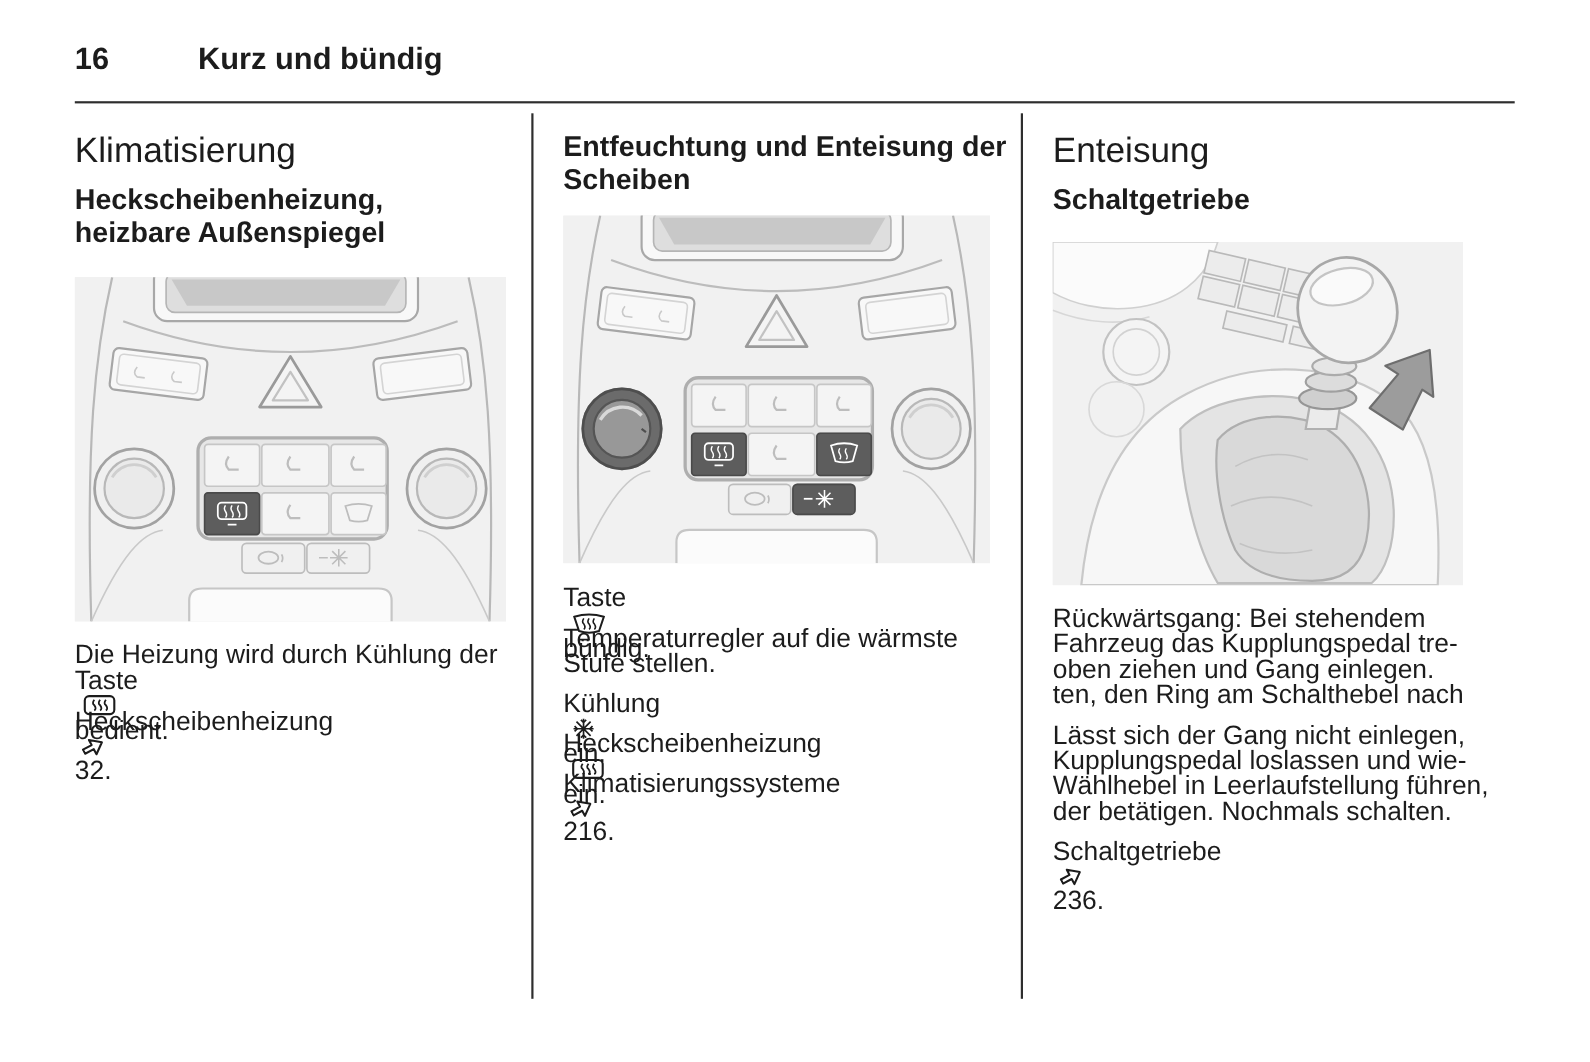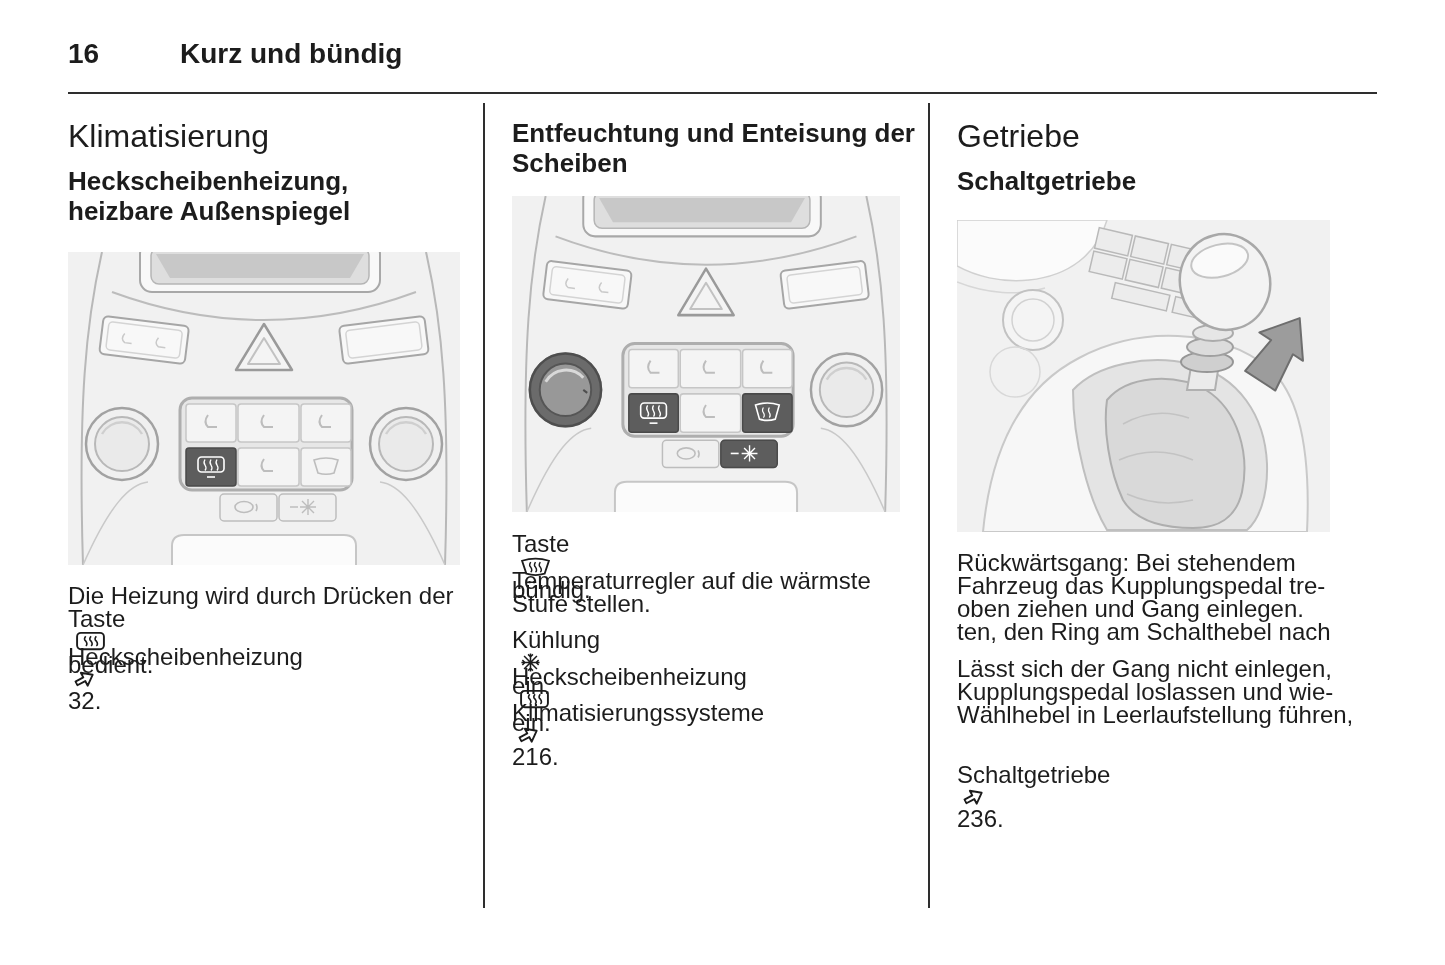--- a/index.html
+++ b/index.html
@@ -109,21 +109,21 @@
   <div class="abs h2" style="left:68px;top:166px">
     <div>Heckscheibenheizung,</div>
     <div>heizbare Außenspiegel</div>
   </div>
 
   <svg class="abs illus" style="left:68px;top:252px" width="392" height="313" viewBox="0 0 392 313" preserveAspectRatio="none">
     <use href="#console-base"></use>
   </svg>
 
   <div class="abs body-block" style="left:68px;top:584px">
-    <div class="bl">Die Heizung wird durch Drücken der</div>
+    <div class="bl">Die Heizung wird durch Kühlung der</div>
     <div class="bl">
       <span>Taste</span><svg class="inline-ic" width="31" height="23" viewBox="0 0 32 24">
           <rect x="2" y="3" width="28" height="17" rx="4" fill="none" stroke="#1c1c1c" stroke-width="2"></rect>
           <path d="M11,6.5 q-2.5,3.5 0,5 q2.5,3.5 0,5" stroke="#1c1c1c" stroke-width="1.7" fill="none"></path>
           <path d="M16.5,6.5 q-2.5,3.5 0,5 q2.5,3.5 0,5" stroke="#1c1c1c" stroke-width="1.7" fill="none"></path>
           <path d="M22,6.5 q-2.5,3.5 0,5 q2.5,3.5 0,5" stroke="#1c1c1c" stroke-width="1.7" fill="none"></path>
         </svg><span>bedient.</span>
     </div>
   </div>
 
@@ -203,21 +203,21 @@
   </div>
 
   <div class="abs body-block" style="left:512px;top:701px">
     <div class="bl">
       <span>Klimatisierungssysteme</span><svg class="ref-ic" width="21" height="21" viewBox="0 0 20 20">
           <polygon points="1,8.5 9.5,8.5 9.5,3.5 18.5,10.5 9.5,17.5 9.5,12.5 1,12.5" fill="none" stroke="#1c1c1c" stroke-width="1.8" stroke-linejoin="round"></polygon>
         </svg><span>216.</span>
     </div>
   </div>
 
-  <div class="abs h1" style="left:957px;top:118px">Getriebe</div>
+  <div class="abs h1" style="left:957px;top:118px">Enteisung</div>
   <div class="abs h2" style="left:957px;top:166px">Schaltgetriebe</div>
 
   <svg class="abs illus" style="left:957px;top:220px" width="373" height="312" viewBox="0 0 373 312" preserveAspectRatio="none">
     <rect width="373" height="312" fill="#f1f1f1"></rect>
 
     <path d="M0,0 H150 C140,34 112,56 72,60 C44,63 18,56 0,46 Z" fill="#fbfbfb" stroke="#d0d0d0" stroke-width="1.5"></path>
     <path d="M0,62 C30,74 62,76 88,68" stroke="#d7d7d7" stroke-width="1.5" fill="none"></path>
 
     <g transform="rotate(13 200 60)" stroke="#b9b9b9" stroke-width="1.5" fill="#ececec">
       <rect x="132" y="22" width="34" height="21"></rect>
@@ -261,20 +261,21 @@
     <div class="bl">Rückwärtsgang: Bei stehendem</div>
     <div class="bl">Fahrzeug das Kupplungspedal tre-</div>
     <div class="bl">oben ziehen und Gang einlegen.</div>
     <div class="bl">ten, den Ring am Schalthebel nach</div>
   </div>
 
   <div class="abs body-block" style="left:957px;top:657px">
     <div class="bl">Lässt sich der Gang nicht einlegen,</div>
     <div class="bl">Kupplungspedal loslassen und wie-</div>
     <div class="bl">Wählhebel in Leerlaufstellung führen,</div>
+    <div class="bl">der betätigen. Nochmals schalten.</div>
   </div>
 
   <div class="abs body-block" style="left:957px;top:763px">
     <div class="bl">
       <span>Schaltgetriebe</span><svg class="ref-ic" width="21" height="21" viewBox="0 0 20 20">
           <polygon points="1,8.5 9.5,8.5 9.5,3.5 18.5,10.5 9.5,17.5 9.5,12.5 1,12.5" fill="none" stroke="#1c1c1c" stroke-width="1.8" stroke-linejoin="round"></polygon>
         </svg><span>236.</span>
     </div>
   </div>
 

